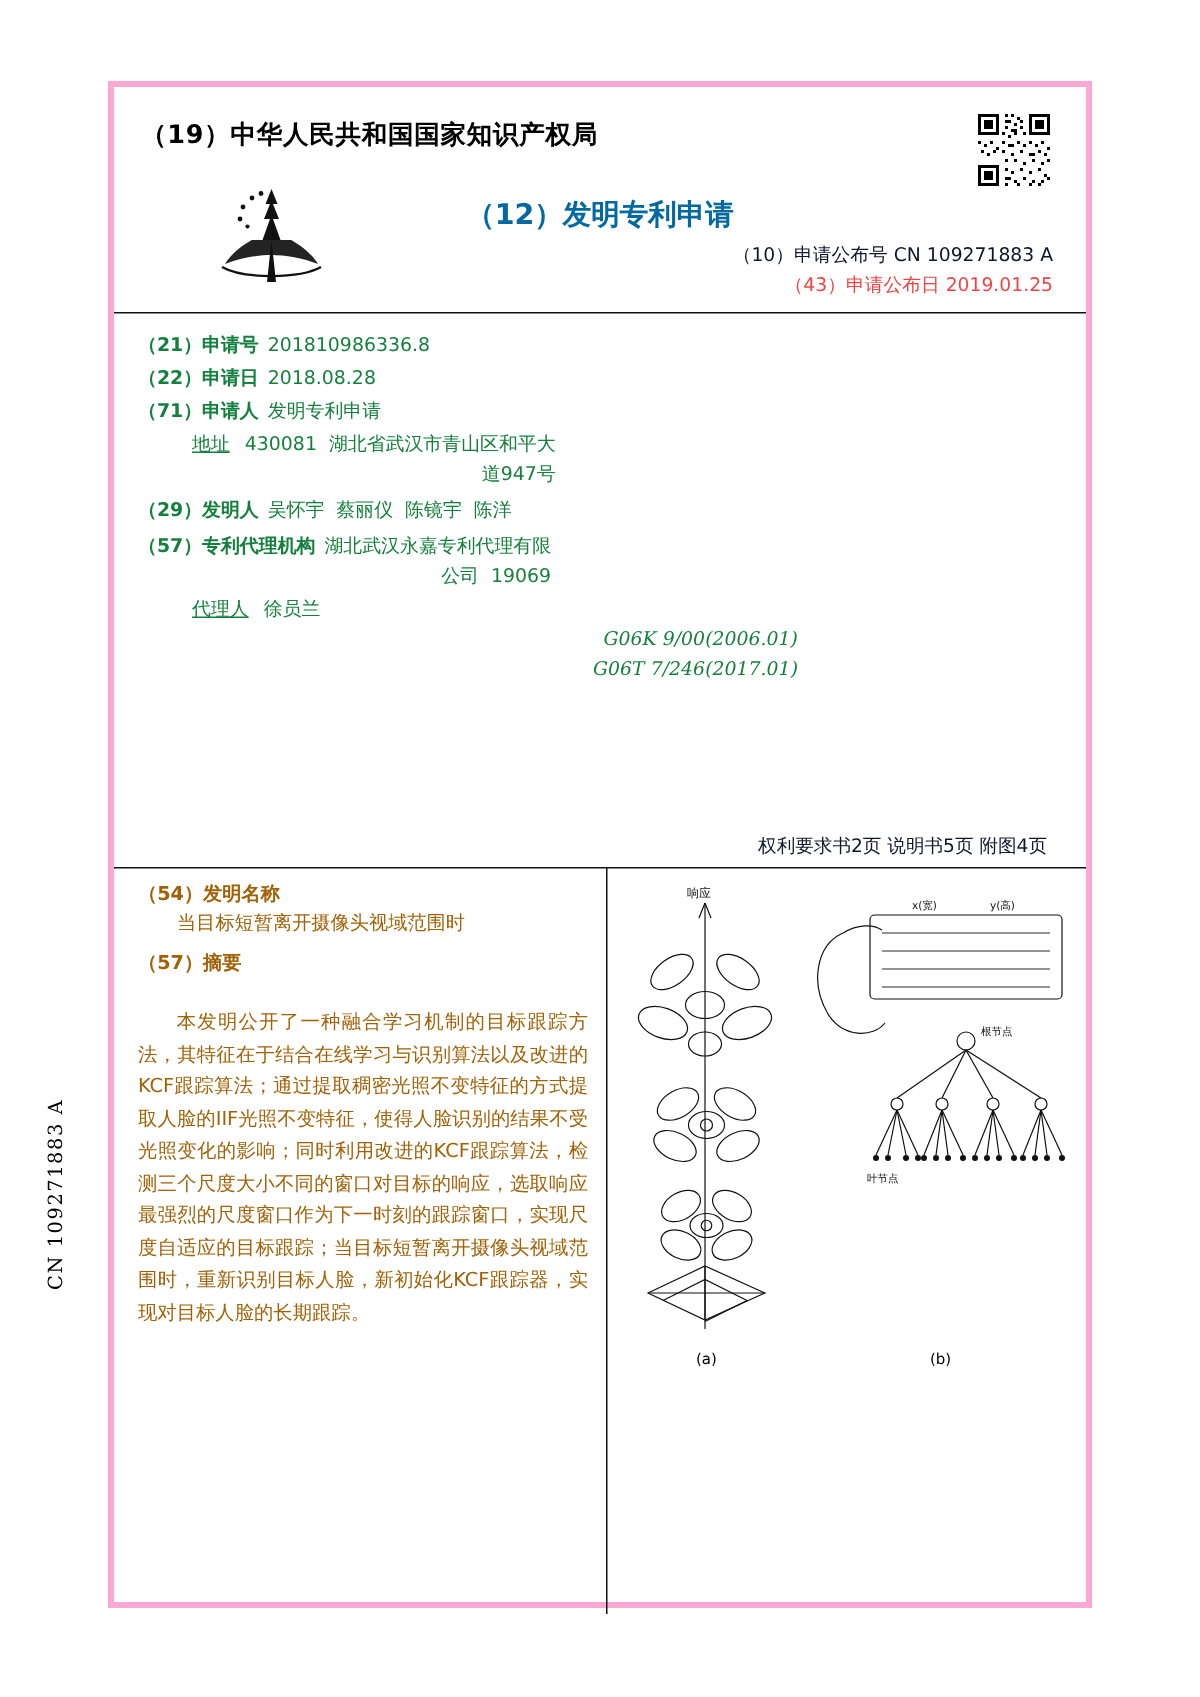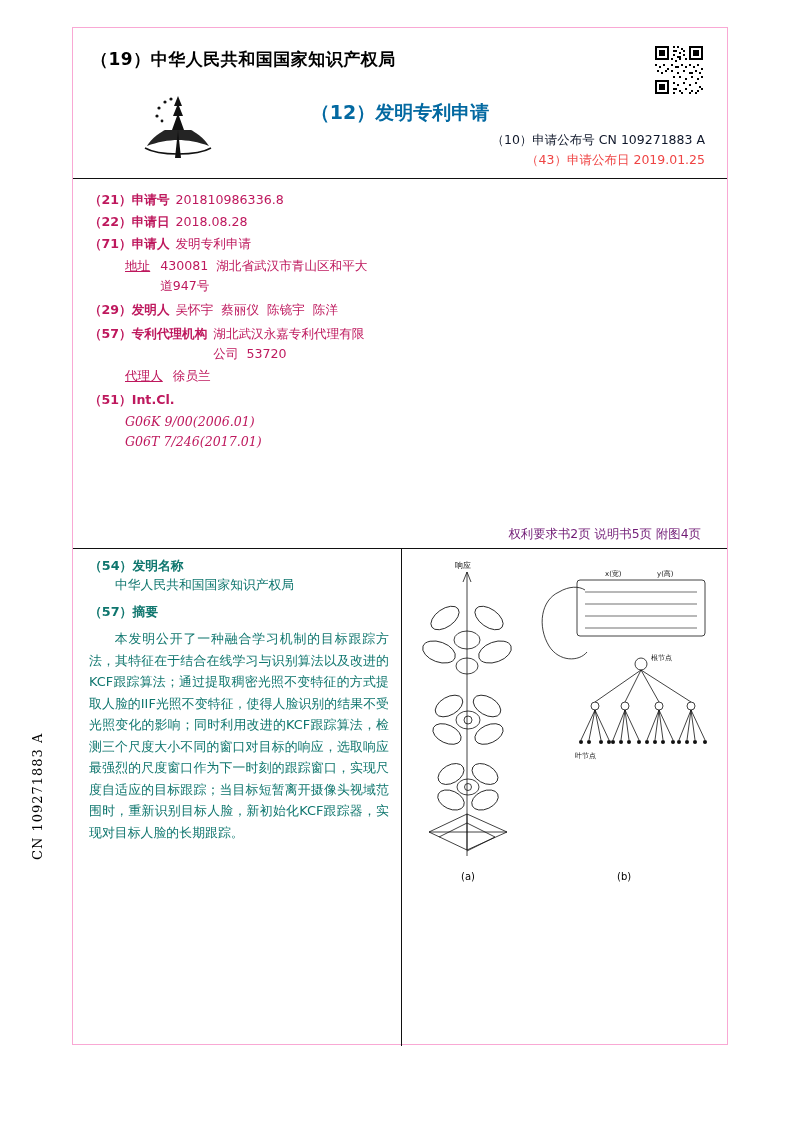--- a/index.html
+++ b/index.html
@@ -13,24 +13,24 @@
   .page {
     position: relative;
     width: 800px;
     height: 1131px;
     background: #ffffff;
     overflow: hidden;
   }
   .sheet {
     position: absolute;
     left: 72px;
-    top: 27px;
+    top: 54px;
     width: 656px;
     height: 1018px;
-    border: 1px solid #f9a8d4;
+    border: 4px solid #f9a8d4;
     background: #fff;
     box-sizing: border-box;
   }
 
   
   .hdr-rule {
     position: absolute;
     left: 0;
     top: 150px;
     width: 100%;
@@ -90,21 +90,22 @@
   }
 
   
   .biblio {
     position: absolute;
     left: 16px;
     top: 162px;
     width: 440px;
     font-size: 12.6px;
     line-height: 20px;
-    color: #be185d;
+    color: #15803d;
+    text-align: right;
   }
   .bib-row {
     display: flex;
     margin-bottom: 2px;
   }
   .bib-code {
     font-weight: bold;
     white-space: nowrap;
     margin-right: 6px;
   }
@@ -132,21 +133,21 @@
     line-height: 20px;
   }
   .nowrap { white-space: nowrap; }
 
   
   .counts {
     position: absolute;
     right: 26px;
     top: 498px;
     font-size: 12.4px;
-    color: #701a75;
+    color: #0f172a;
     white-space: nowrap;
   }
 
   
   .mid-rule {
     position: absolute;
     left: 0;
     top: 520px;
     width: 100%;
     border-top: 1px solid #111;
@@ -160,33 +161,33 @@
     border-left: 1px solid #111;
   }
 
   
   .abs-col {
     position: absolute;
     left: 16px;
     top: 530px;
     width: 300px;
     font-size: 12.8px;
-    color: #0f766e;
+    color: #a16207;
   }
   .sec-title {
     font-weight: bold;
     font-size: 12.8px;
     margin-bottom: 2px;
   }
   .inv-title {
     margin: 2px 0 10px 26px;
     font-size: 12.8px;
   }
   .abs-body {
-    margin-top: 7px;
+    margin-top: 20px;
     font-size: 12.9px;
     line-height: 21.5px;
     text-align: justify;
     text-indent: 2em;
   }
 
   
   .fig-col {
     position: absolute;
     left: 336px;
@@ -344,44 +345,41 @@
       </div>
 
       <div class="bib-row" style="margin-top:4px;">
         <span class="bib-code">（29）发明人</span>
         <span class="bib-val">吴怀宇  蔡丽仪  陈镜宇  陈洋</span>
       </div>
 
       <div class="bib-row" style="margin-top:4px;">
         <span class="bib-code">（57）专利代理机构</span>
         <span class="bib-val">湖北武汉永嘉专利代理有限
-公司  53720</span>
+公司  19069</span>
       </div>
       <div class="bib-sub">
         <span class="lbl">代理人</span>
         <span class="txt">徐员兰</span>
       </div>
 
-      <div class="bib-row" style="margin-top:4px;">
-        <span class="bib-code">（51）Int.Cl.</span>
-      </div>
       <div class="ipc-block">
         <div class="nowrap">G06K  9/00(2006.01)</div>
         <div class="nowrap">G06T  7/246(2017.01)</div>
       </div>
     </div>
 
     <div class="counts">权利要求书2页    说明书5页    附图4页</div>
 
     <div class="mid-rule"></div>
     <div class="col-rule"></div>
 
     <div class="abs-col">
       <div class="sec-title">（54）发明名称</div>
-      <div class="inv-title">中华人民共和国国家知识产权局</div>
+      <div class="inv-title">当目标短暂离开摄像头视域范围时</div>
       <div class="sec-title">（57）摘要</div>
       <div class="abs-body">本发明公开了一种融合学习机制的目标跟踪方法，其特征在于结合在线学习与识别算法以及改进的KCF跟踪算法；通过提取稠密光照不变特征的方式提取人脸的IIF光照不变特征，使得人脸识别的结果不受光照变化的影响；同时利用改进的KCF跟踪算法，检测三个尺度大小不同的窗口对目标的响应，选取响应最强烈的尺度窗口作为下一时刻的跟踪窗口，实现尺度自适应的目标跟踪；当目标短暂离开摄像头视域范围时，重新识别目标人脸，新初始化KCF跟踪器，实现对目标人脸的长期跟踪。</div>
     </div>
 
     <div class="fig-col">
       <svg viewBox="0 0 308 330" width="308" height="330">
         <g stroke="#111" fill="none" stroke-width="0.8">
 
           <line x1="58" y1="16" x2="58" y2="300"></line>
           <line x1="58" y1="16" x2="54" y2="26"></line>

